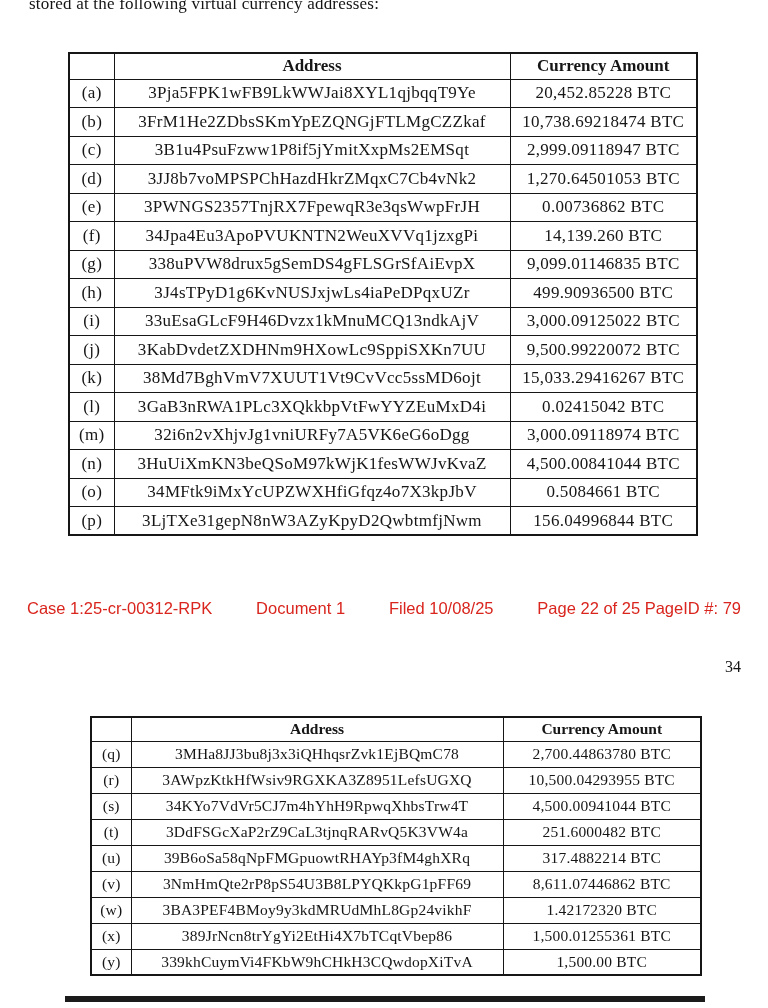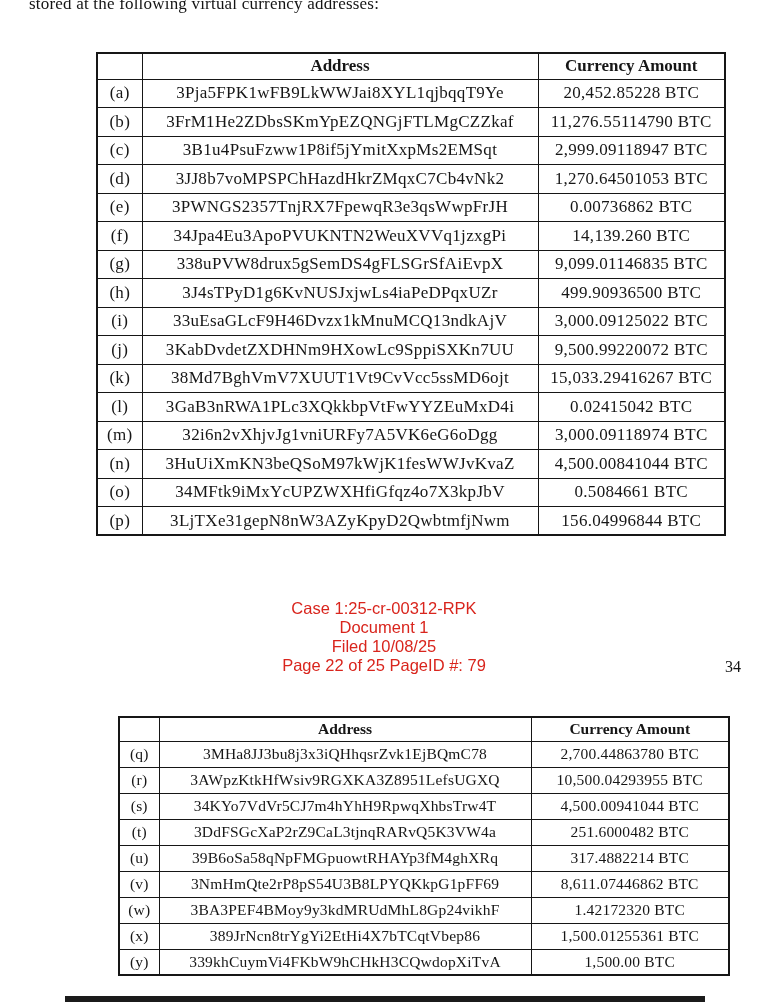--- a/index.html
+++ b/index.html
@@ -27,41 +27,40 @@
     table-layout: fixed;
     background: #fff;
   }
   table.btc-table th, table.btc-table td {
     border: 1px solid #161616;
     text-align: center;
     vertical-align: middle;
     white-space: nowrap;
     overflow: hidden;
   }
-  table.btc-table { border: 2px solid #161616; margin-left: 28px; }
+  table.btc-table { border: 2px solid #161616; }
 
   #table-first { left: 68px; top: 52px; width: 628px; }
   #table-first th { height: 26px; font-size: 17px; font-weight: bold; }
   #table-first td { height: 28.5px; font-size: 17px; letter-spacing: 0.3px; }
 
   #table-second { left: 90px; top: 716px; width: 610px; }
   #table-second th { height: 24px; font-size: 15.5px; font-weight: bold; }
   #table-second td { height: 26px; font-size: 15.5px; letter-spacing: 0.2px; }
 
   .stamp {
     position: absolute;
     left: 27px; top: 599px; width: 714px;
     display: flex;
     justify-content: space-between;
-    align-items: center;
+    align-items: flex-end;
     font-family: "Liberation Sans", sans-serif;
     font-size: 16.5px;
     color: #d9251d;
     white-space: nowrap;
-    flex-direction: column;
   }
 
   .page-number {
     position: absolute;
     top: 658px; right: 27px;
     font-size: 16px;
     color: #141414;
   }
 
   .next-table-edge {
@@ -93,21 +92,21 @@
     </thead>
     <tbody>
         <tr>
           <td>(a)</td>
           <td>3Pja5FPK1wFB9LkWWJai8XYL1qjbqqT9Ye</td>
           <td>20,452.85228 BTC</td>
         </tr>
         <tr>
           <td>(b)</td>
           <td>3FrM1He2ZDbsSKmYpEZQNGjFTLMgCZZkaf</td>
-          <td>11,276.55114790 BTC</td>
+          <td>10,738.69218474 BTC</td>
         </tr>
         <tr>
           <td>(c)</td>
           <td>3B1u4PsuFzww1P8if5jYmitXxpMs2EMSqt</td>
           <td>2,999.09118947 BTC</td>
         </tr>
         <tr>
           <td>(d)</td>
           <td>3JJ8b7voMPSPChHazdHkrZMqxC7Cb4vNk2</td>
           <td>1,270.64501053 BTC</td>

